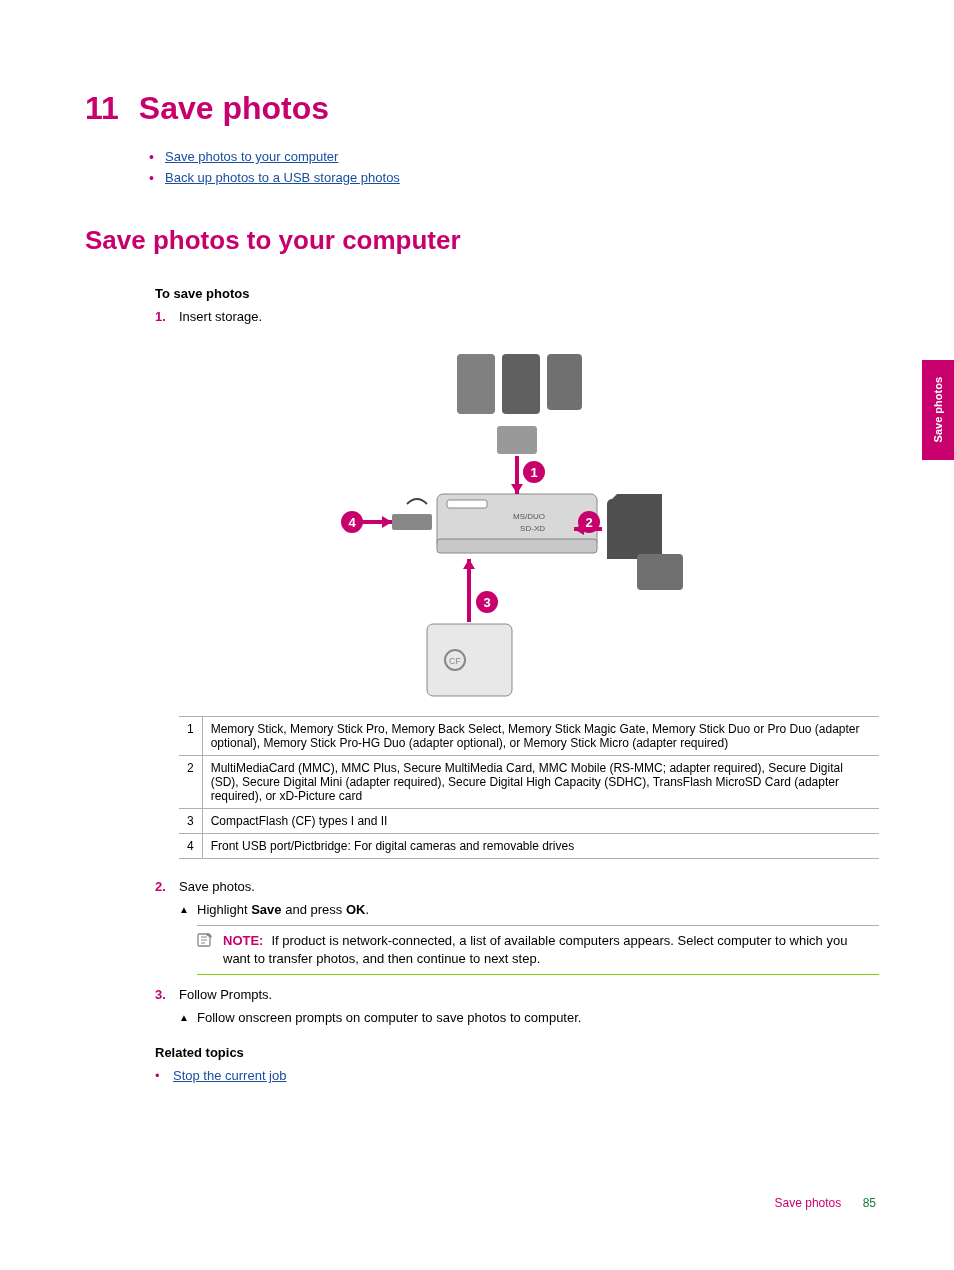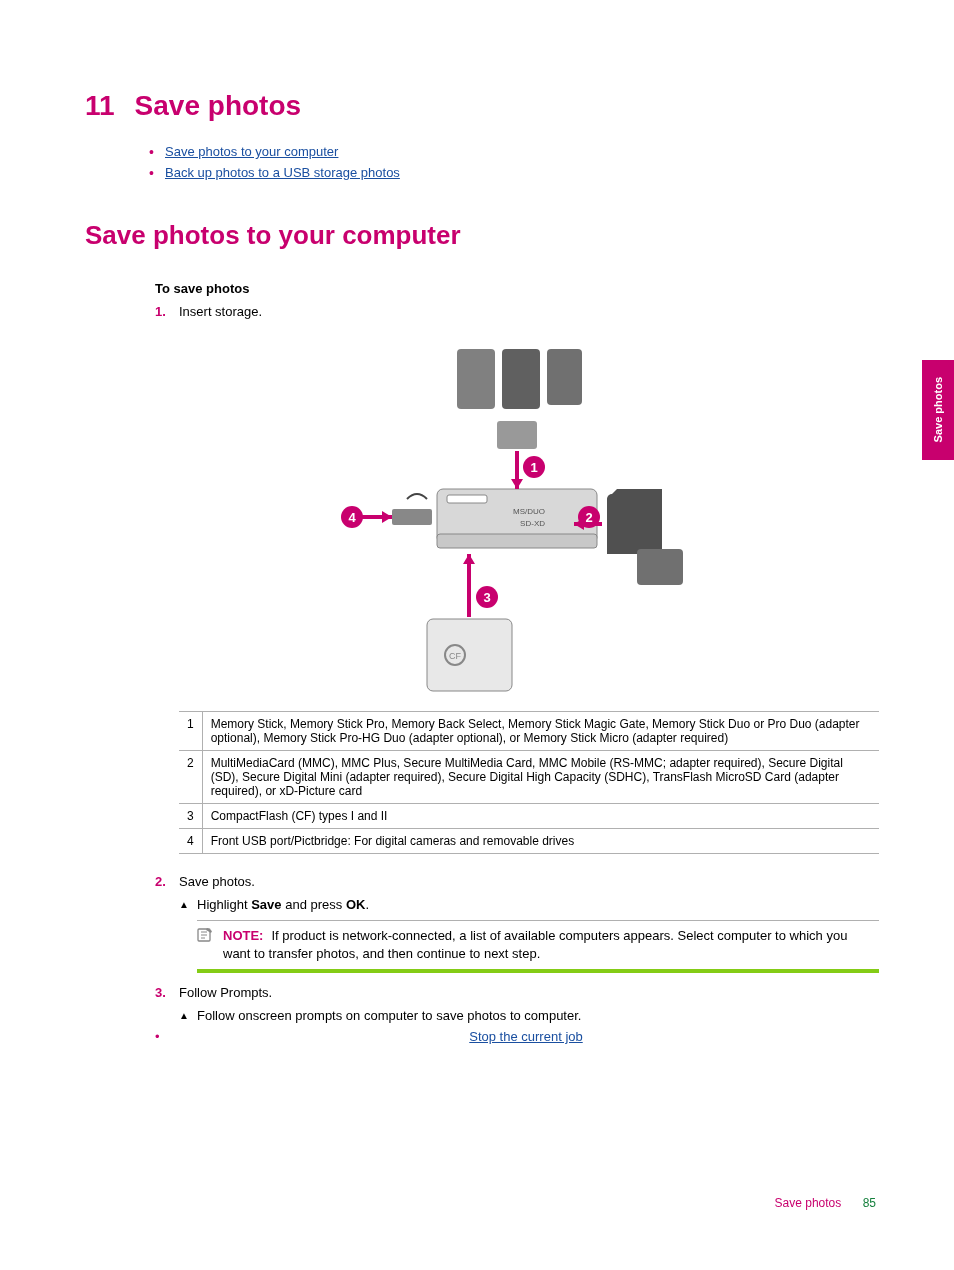--- a/index.html
+++ b/index.html
@@ -10,21 +10,21 @@
     background: #fff;
     width: 954px;
     height: 1270px;
     position: relative;
   }
   .page {
     padding: 90px 75px 40px 85px;
   }
   .chapter-title {
     color: #c8006e;
-    font-size: 28px;
+    font-size: 32px;
     font-weight: bold;
     margin-bottom: 22px;
   }
   .chapter-num { margin-right: 20px; }
   .top-links {
     margin-left: 80px;
     margin-bottom: 40px;
   }
   .top-links li {
     list-style: none;
@@ -102,41 +102,40 @@
   }
   .tri-row::before {
     content: "▲";
     position: absolute;
     left: 0;
     font-size: 10px;
     top: 2px;
   }
   .note-box {
     border-top: 1px solid #b0b0b0;
-    border-bottom: 4px solid #84cc16;
+    border-bottom: 1px solid #84cc16;
     margin: 8px 0 12px 42px;
     padding: 6px 8px 6px 26px;
     position: relative;
     line-height: 1.4;
   }
   .note-icon {
     position: absolute;
     left: 0;
     top: 6px;
     font-size: 14px;
   }
   .note-label {
     color: #c8006e;
     font-weight: bold;
     margin-right: 8px;
   }
   .related-bullets {
     list-style: none;
     margin-top: 6px;
-    text-align: center;
   }
   .related-bullets li {
     position: relative;
     padding-left: 18px;
   }
   .related-bullets li::before {
     content: "•";
     color: #c8006e;
     position: absolute;
     left: 0;
@@ -292,20 +291,21 @@
 
       <div class="num-row">
         <span class="num-label">3.</span>
         <span>Follow Prompts.</span>
       </div>
       <ul class="tri-list">
         <li class="tri-row">Follow onscreen prompts on computer to save photos to computer.</li>
       </ul>
     </div>
 
+    <p class="sub-bold" style="margin-top:20px">Related topics</p>
     <ul class="related-bullets">
       <li><a class="link" href="#">Stop the current job</a></li>
     </ul>
 
   </div>
 </div>
 
 <div class="side-tab">
   <span>Save photos</span>
 </div>

